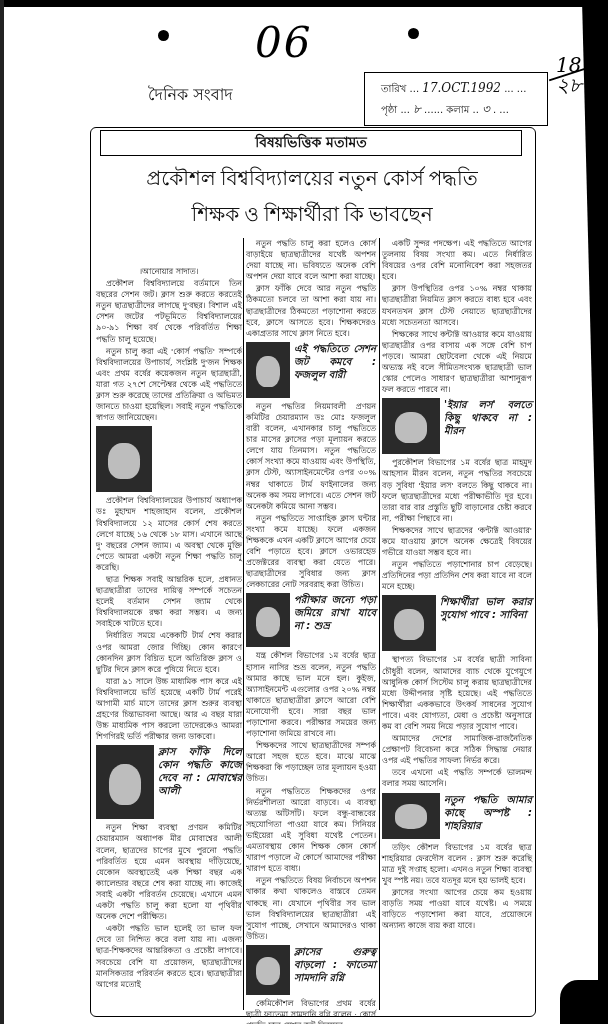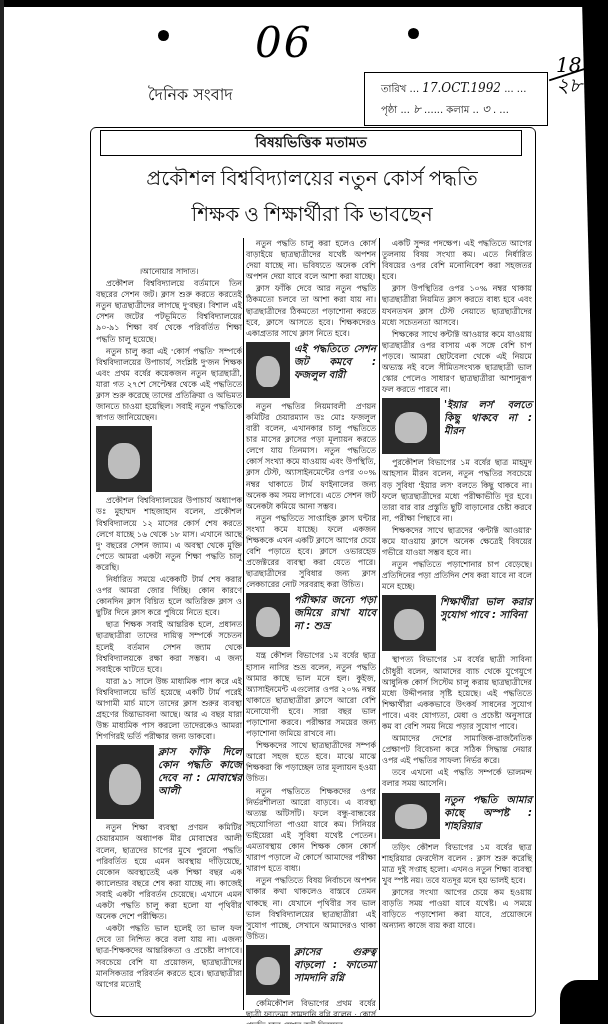--- a/index.html
+++ b/index.html
@@ -92,22 +92,22 @@
 <div class="vrule" style="left:379px;top:238px;height:772px;"></div>
 
 <div class="col col1">
   <p class="byline">।আনোয়ার সাদাত।</p>
   <p>প্রকৌশল বিশ্ববিদ্যালয়ে বর্তমানে তিন বছরের সেশন জট। ক্লাস শুরু করতে করতেই নতুন ছাত্রছাত্রীদের লাগছে দু'বছর। বিশাল এই সেশন জটের পটভূমিতে বিশ্ববিদ্যালয়ের ৯০-৯১ শিক্ষা বর্ষ থেকে পরিবর্তিত শিক্ষা পদ্ধতি চালু হয়েছে।</p>
   <p>নতুন চালু করা এই 'কোর্স পদ্ধতি' সম্পর্কে বিশ্ববিদ্যালয়ের উপাচার্য, সংশ্লিষ্ট দু'জন শিক্ষক এবং প্রথম বর্ষের কয়েকজন নতুন ছাত্রছাত্রী, যারা গত ২৭শে সেপ্টেম্বর থেকে এই পদ্ধতিতে ক্লাস শুরু করেছে তাদের প্রতিক্রিয়া ও অভিমত জানতে চাওয়া হয়েছিল। সবাই নতুন পদ্ধতিকে স্বাগত জানিয়েছেন।</p>
   <div class="inset">
     <div class="photo" style="width:56px;height:66px;"></div>
   </div>
   <p>প্রকৌশল বিশ্ববিদ্যালয়ের উপাচার্য অধ্যাপক ডঃ মুহাম্মদ শাহজাহান বলেন, প্রকৌশল বিশ্ববিদ্যালয়ে ১২ মাসের কোর্স শেষ করতে লেগে যাচ্ছে ১৬ থেকে ১৮ মাস। এখানে আছে দু' বছরের সেশন জ্যাম। এ অবস্থা থেকে মুক্তি পেতে আমরা একটা নতুন শিক্ষা পদ্ধতি চালু করেছি।</p>
+  <p>ছাত্র শিক্ষক সবাই আন্তরিক হলে, প্রধানত ছাত্রছাত্রীরা তাদের দায়িত্ব সম্পর্কে সচেতন হলেই বর্তমান সেশন জ্যাম থেকে বিশ্ববিদ্যালয়কে রক্ষা করা সম্ভব। এ জন্য সবাইকে খাটতে হবে।</p>
   <p>নির্ধারিত সময়ে একেকটি টার্ম শেষ করার ওপর আমরা জোর দিচ্ছি। কোন কারণে কোনদিন ক্লাস বিঘ্নিত হলে অতিরিক্ত ক্লাস ও ছুটির দিনে ক্লাস করে পুষিয়ে নিতে হবে।</p>
-  <p>ছাত্র শিক্ষক সবাই আন্তরিক হলে, প্রধানত ছাত্রছাত্রীরা তাদের দায়িত্ব সম্পর্কে সচেতন হলেই বর্তমান সেশন জ্যাম থেকে বিশ্ববিদ্যালয়কে রক্ষা করা সম্ভব। এ জন্য সবাইকে খাটতে হবে।</p>
   <p>যারা ৯১ সালে উচ্চ মাধ্যমিক পাস করে এই বিশ্ববিদ্যালয়ে ভর্তি হয়েছে একটি টার্ম পরেই আগামী মার্চ মাসে তাদের ক্লাস শুরুর ব্যবস্থা গ্রহণের চিন্তাভাবনা আছে। আর এ বছর যারা উচ্চ মাধ্যমিক পাস করলো তাদেরকেও আমরা শিগগিরই ভর্তি পরীক্ষার জন্য ডাকবো।</p>
   <div class="inset">
     <div class="photo" style="width:58px;height:74px;"></div>
     <div class="caption">ক্লাস ফাঁকি দিলে কোন পদ্ধতি কাজে দেবে না : মোবাশ্বের আলী</div>
   </div>
   <p>নতুন শিক্ষা ব্যবস্থা প্রণয়ন কমিটির চেয়ারম্যান অধ্যাপক মীর মোবাশ্বের আলী বলেন, ছাত্রদের চাপের মুখে পুরনো পদ্ধতি পরিবর্তিত হয়ে এমন অবস্থায় দাঁড়িয়েছে, যেকোন অবস্থাতেই এক শিক্ষা বছর এক ক্যালেন্ডার বছরে শেষ করা যাচ্ছে না। কাজেই সবাই একটা পরিবর্তন চেয়েছে। এখানে এমন একটা পদ্ধতি চালু করা হলো যা পৃথিবীর অনেক দেশে পরীক্ষিত।</p>
   <p>একটা পদ্ধতি ভাল হলেই তা ভাল ফল দেবে তা নিশ্চিত করে বলা যায় না। এজন্য ছাত্র-শিক্ষকদের আন্তরিকতা ও প্রচেষ্টা লাগবে। সবচেয়ে বেশি যা প্রয়োজন, ছাত্রছাত্রীদের মানসিকতার পরিবর্তন করতে হবে। ছাত্রছাত্রীরা আগের মতোই</p>
 </div>
 
 <div class="col col2">

